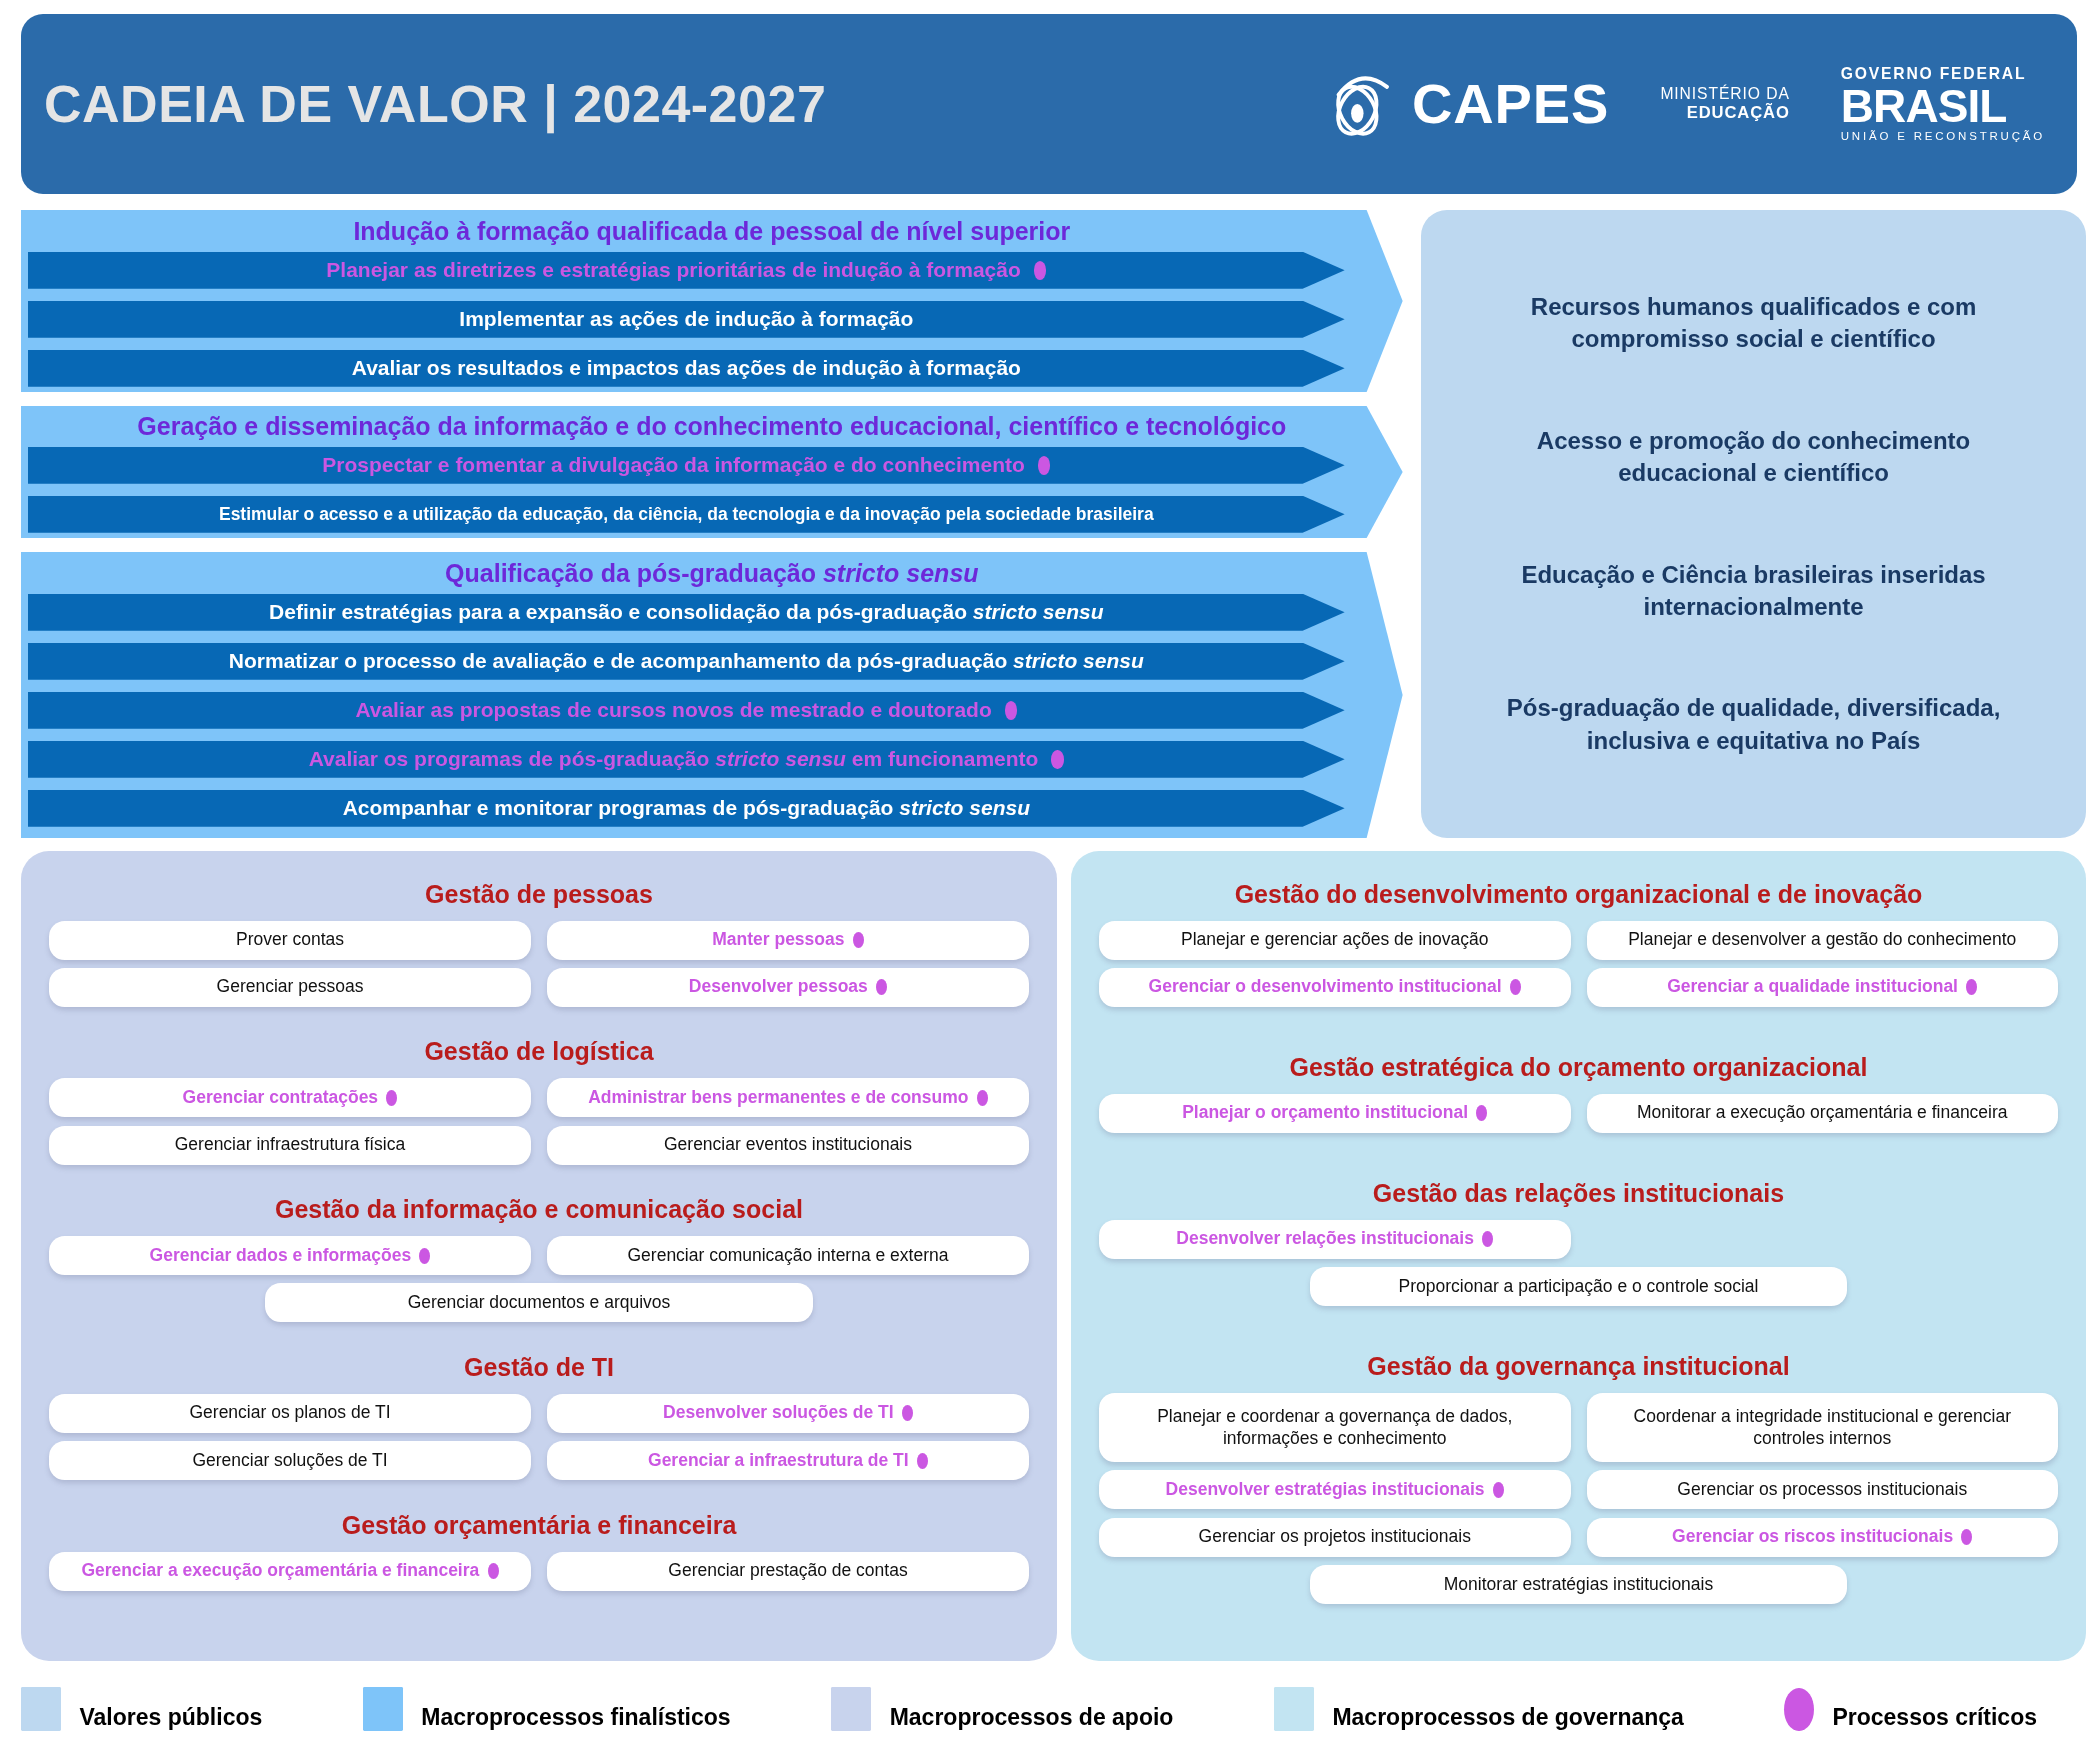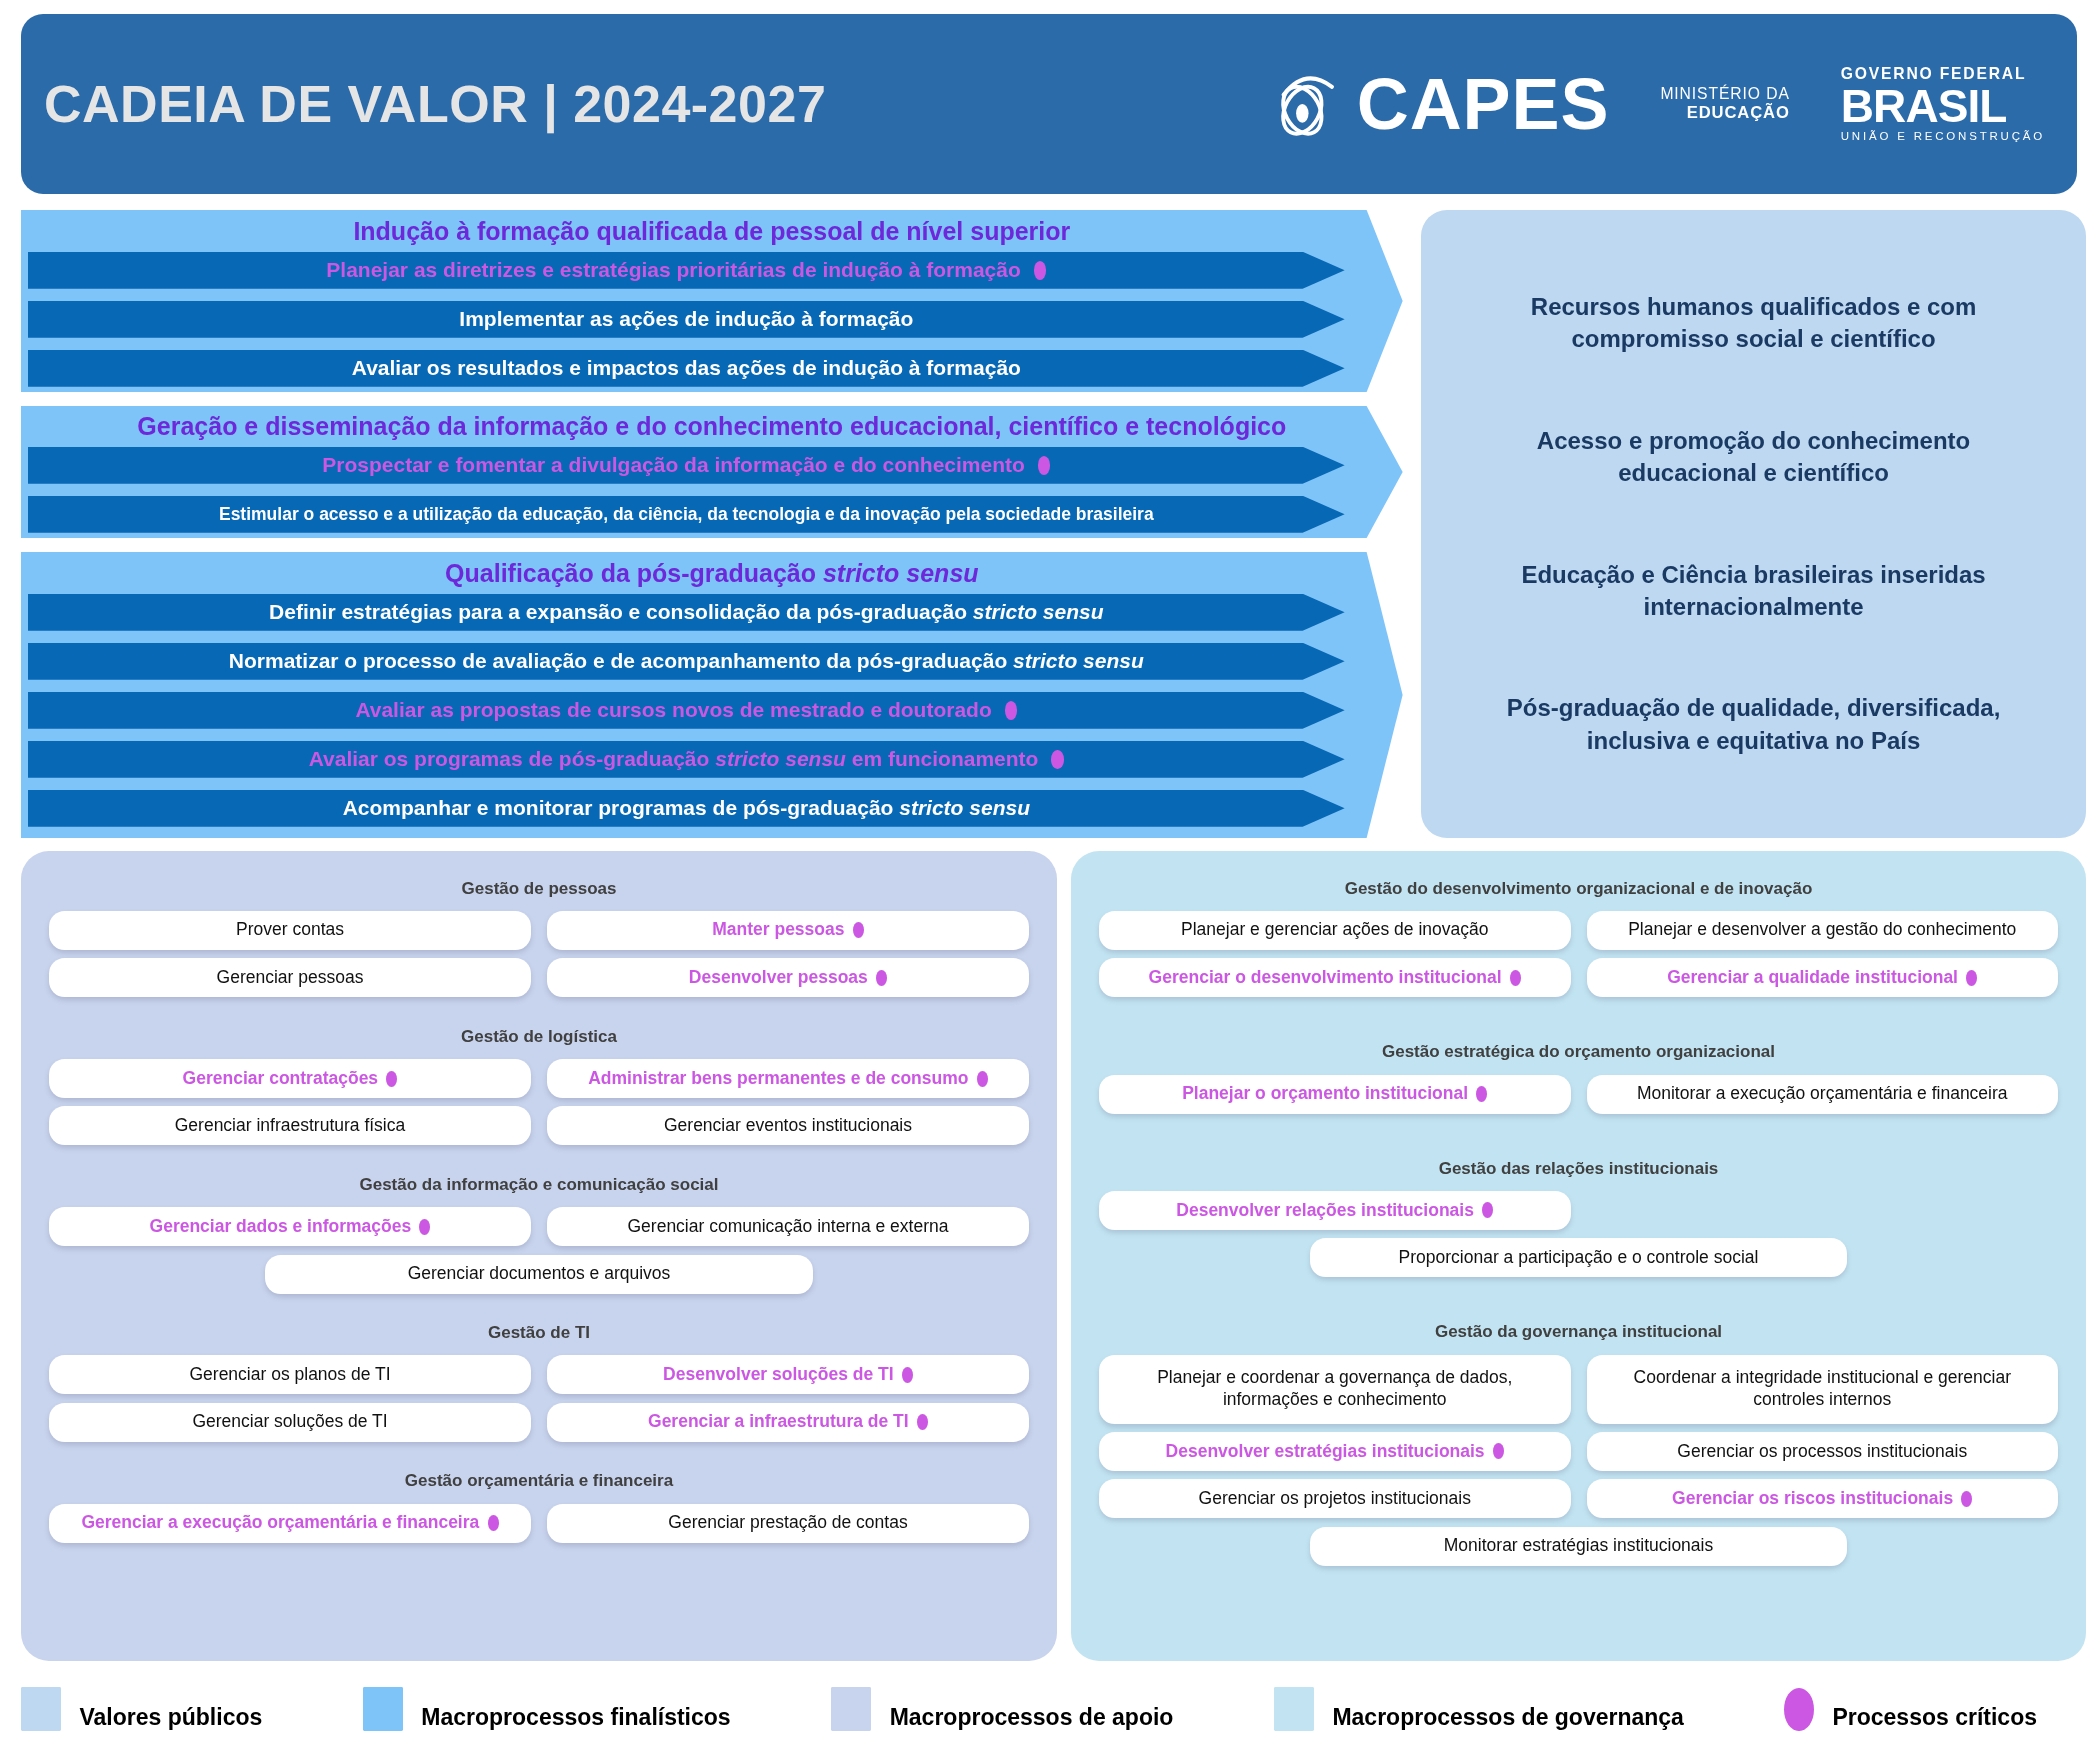--- a/index.html
+++ b/index.html
@@ -22,21 +22,21 @@
   .header{
     position:absolute;left:21px;top:14px;width:2056px;height:180px;
     background:var(--header-blue);border-radius:22px;
     display:flex;align-items:center;justify-content:space-between;
     padding:0 32px 0 23px;
   }
   .header-title{color:#e5e5e5;font-weight:bold;font-size:52px;letter-spacing:0.5px;white-space:nowrap;}
   .header-right{display:flex;align-items:center;gap:51px;color:#fff;}
   .capes-logo{display:flex;align-items:center;gap:11px;}
   .capes-icon svg{display:block;}
-  .capes-word{font-size:72px;font-weight:bold;letter-spacing:0.9px;}
+  .capes-word{font-size:56px;font-weight:bold;letter-spacing:0.9px;}
   .mec{ text-align:right; line-height:1.25;}
   .mec-l1{font-size:15.7px;letter-spacing:0.9px;}
   .mec-l2{font-size:16.6px;font-weight:bold;letter-spacing:0.9px;}
   .gov{ text-align:left; line-height:1.1;}
   .gov-l1{font-size:15.7px;font-weight:bold;letter-spacing:1.8px;}
   .gov-brand{font-size:46px;font-weight:900;letter-spacing:-0.9px;line-height:1.05;}
   .gov-l3{font-size:11.5px;letter-spacing:2.8px;}
 
   
   .top-wrap{position:absolute;left:21px;top:210px;width:2065px;height:628px;display:flex;gap:18.5px;}
@@ -78,21 +78,21 @@
 
   
   .bottom-wrap{position:absolute;left:21px;top:851px;width:2065px;height:810px;display:flex;gap:14px;}
   .panel{border-radius:28px;padding:21px 28px;}
   .support-panel{width:1036px;height:810px;background:var(--support-bg);}
   .gov-panel{width:1015px;height:810px;background:var(--gov-bg);}
   .sub{margin-top:29.5px;}
   .sub:first-child{margin-top:6.5px;}
   .gov-panel .sub{margin-top:45px;}
   .gov-panel .sub:first-child{margin-top:6.5px;}
-  .sub-title{font-size:17px;font-weight:bold;color:#404040;text-align:center;margin-bottom:12px;line-height:1.2;}
+  .sub-title{font-size:25px;font-weight:bold;color:#b91c1c;text-align:center;margin-bottom:12px;line-height:1.2;}
   .grid{display:grid;grid-template-columns:1fr 1fr;column-gap:16px;row-gap:8.3px;}
   .pill{
     background:#ffffff;border-radius:15.7px;min-height:39px;
     display:flex;align-items:center;justify-content:center;
     font-size:17.5px;color:var(--ink);padding:0 15.7px;text-align:center;
     box-shadow:0 3.2px 5.5px rgba(110,120,150,0.28);line-height:1.25;
   }
   .pill.critical{font-weight:bold;color:var(--pink);}
   .pill.center{grid-column:1 / 3;justify-self:center;width:56%;}
   .pill.tall{min-height:69px;padding:6.5px 25.4px;}

